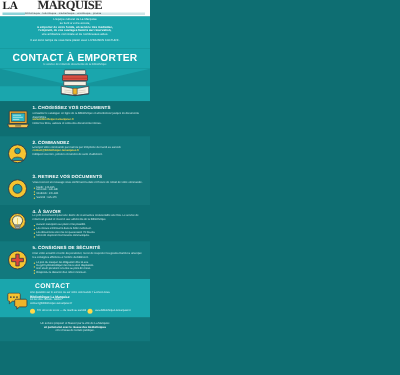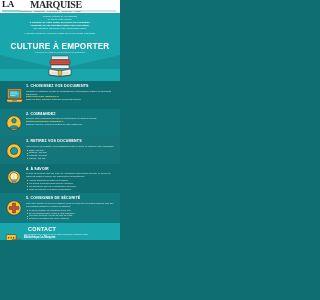--- a/index.html
+++ b/index.html
@@ -10,21 +10,21 @@
   body {
     width: 120px;
     height: 300px;
     overflow: hidden;
     font-family: "Liberation Sans", sans-serif;
     -webkit-font-smoothing: antialiased;
   }
   .page {
     position: relative;
     width: 120px;
-    height: 240px;
+    height: 300px;
     background: #0e6e72;
     overflow: hidden;
   }
 
   
   .masthead {
     position: relative;
     height: 13px;
     background: #ffffff;
     overflow: hidden;
@@ -280,21 +280,21 @@
   <div class="intro">
     <p>L'équipe culturel de La Marquise</p>
     <p>se tient à votre écoute,</p>
     <p class="b">à emporter de votre fonds, un service très médiatisé,</p>
     <p class="b">l'emprunt, de vos ouvrages favoris sur réservation,</p>
     <p>une ambiance conviviale et de nombreuses aides.</p>
     <p class="sp">Il est donc temps de vous faire plaisir avec LIVRAISON CULTURE.</p>
   </div>
 
   <div class="hero">
-    <p class="hero-title">CULTURE À EMPORTER</p>
+    <p class="hero-title">CONTACT À EMPORTER</p>
     <p class="hero-sub">le service de retrait de documents de la bibliothèque</p>
   </div>
 
   <div class="hero-chevron">
     <svg class="books" viewBox="0 0 52 48">
 
       <rect x="9" y="4" width="34" height="7" rx="1" fill="#f2ece0" stroke="#2f3b45" stroke-width="1.1"></rect>
       <line x1="9" y1="7.5" x2="43" y2="7.5" stroke="#c9c0ae" stroke-width="0.8"></line>
 
       <rect x="6" y="12" width="40" height="9" rx="1" fill="#d94f42" stroke="#2f3b45" stroke-width="1.1"></rect>

